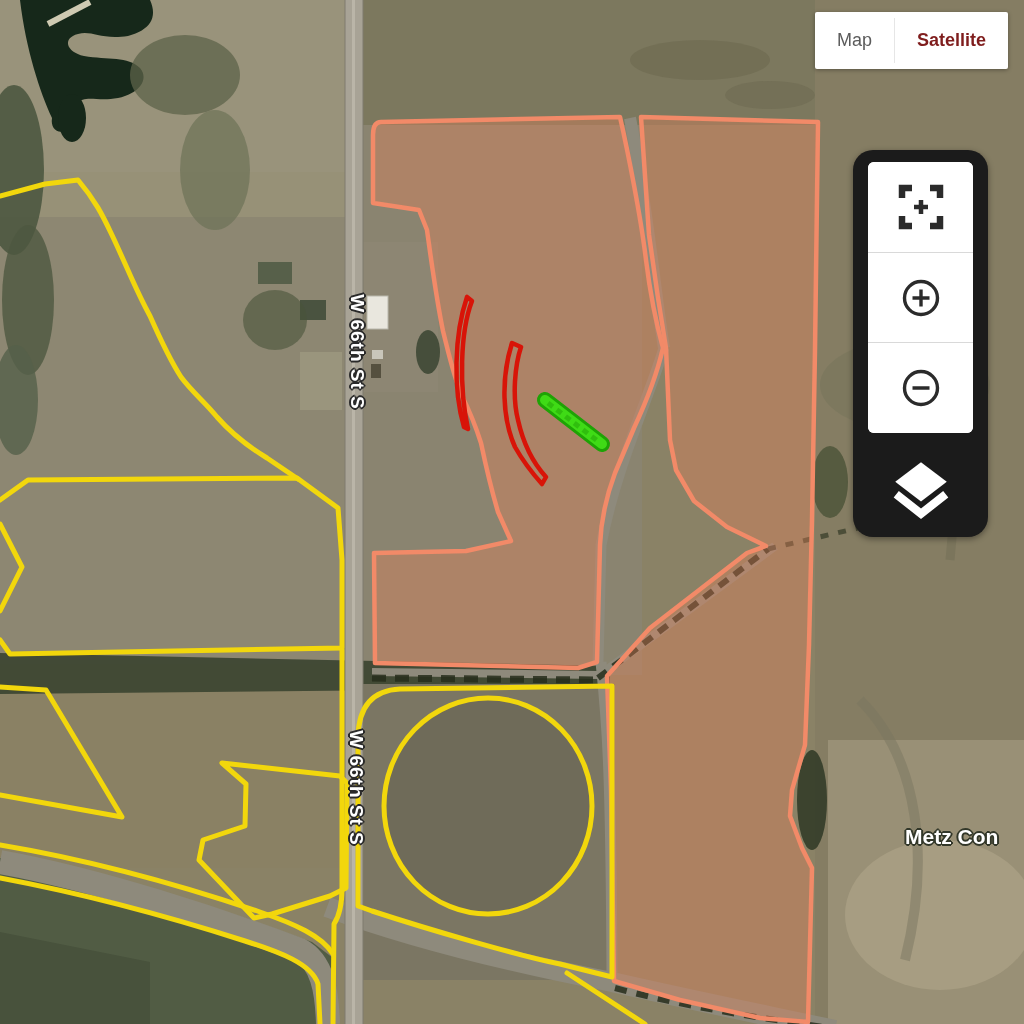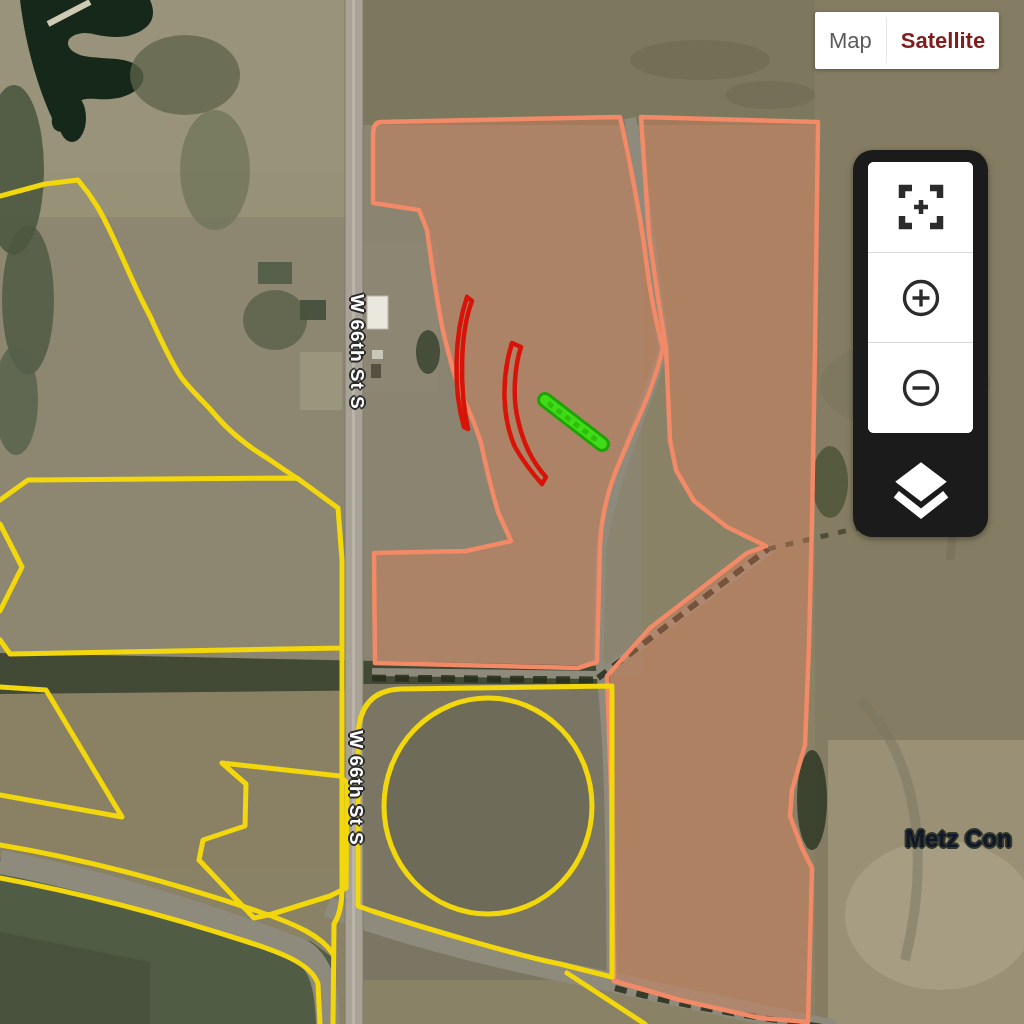--- a/index.html
+++ b/index.html
@@ -10,33 +10,33 @@
   }
   #map-canvas{position:absolute;left:0;top:0;width:1024px;height:1024px;}
   
   .road-label{
     position:absolute;color:#fff;font-size:19px;font-weight:bold;letter-spacing:1px;
     white-space:nowrap;transform:translate(-50%,-50%) rotate(90deg);
     text-shadow:-2px 0 0 #2a2a2a,2px 0 0 #2a2a2a,0 -2px 0 #2a2a2a,0 2px 0 #2a2a2a,
                 -1px -1px 0 #2a2a2a,1px 1px 0 #2a2a2a,1px -1px 0 #2a2a2a,-1px 1px 0 #2a2a2a;
   }
   .place-label{
-    position:absolute;color:#0f172a;font-size:24px;font-weight:bold;white-space:nowrap;
+    position:absolute;color:#ffffff;font-size:21px;font-weight:bold;white-space:nowrap;
     text-shadow:-2px 0 0 #33382a,2px 0 0 #33382a,0 -2px 0 #33382a,0 2px 0 #33382a,
                 -1px -1px 0 #33382a,1px 1px 0 #33382a,1px -1px 0 #33382a,-1px 1px 0 #33382a;
   }
   
   #map-type-control{
     position:absolute;left:815px;top:12px;height:57px;display:flex;
     background:#fff;border-radius:2px;box-shadow:0 1px 4px rgba(0,0,0,.35);
     align-items:stretch;cursor:pointer;
   }
   #map-type-control .mt-btn{
     display:flex;align-items:center;justify-content:center;
-    padding:0 14px;font-size:22px;border:none;background:transparent;
+    padding:0 22px;font-size:18px;border:none;background:transparent;
     font-family:"Liberation Sans",sans-serif;cursor:pointer;
   }
   #map-type-btn-map{color:#5b5b5b;font-weight:normal;}
   #map-type-btn-satellite{color:#7f1d1d;font-weight:bold;}
   .mt-divider{width:1px;background:#e6e6e6;margin:6px 0;}
   
   #nav-panel{
     position:absolute;left:853px;top:150px;width:135px;height:387px;
     background:#1b1b1b;border-radius:20px;box-shadow:0 2px 6px rgba(0,0,0,.4);
   }

